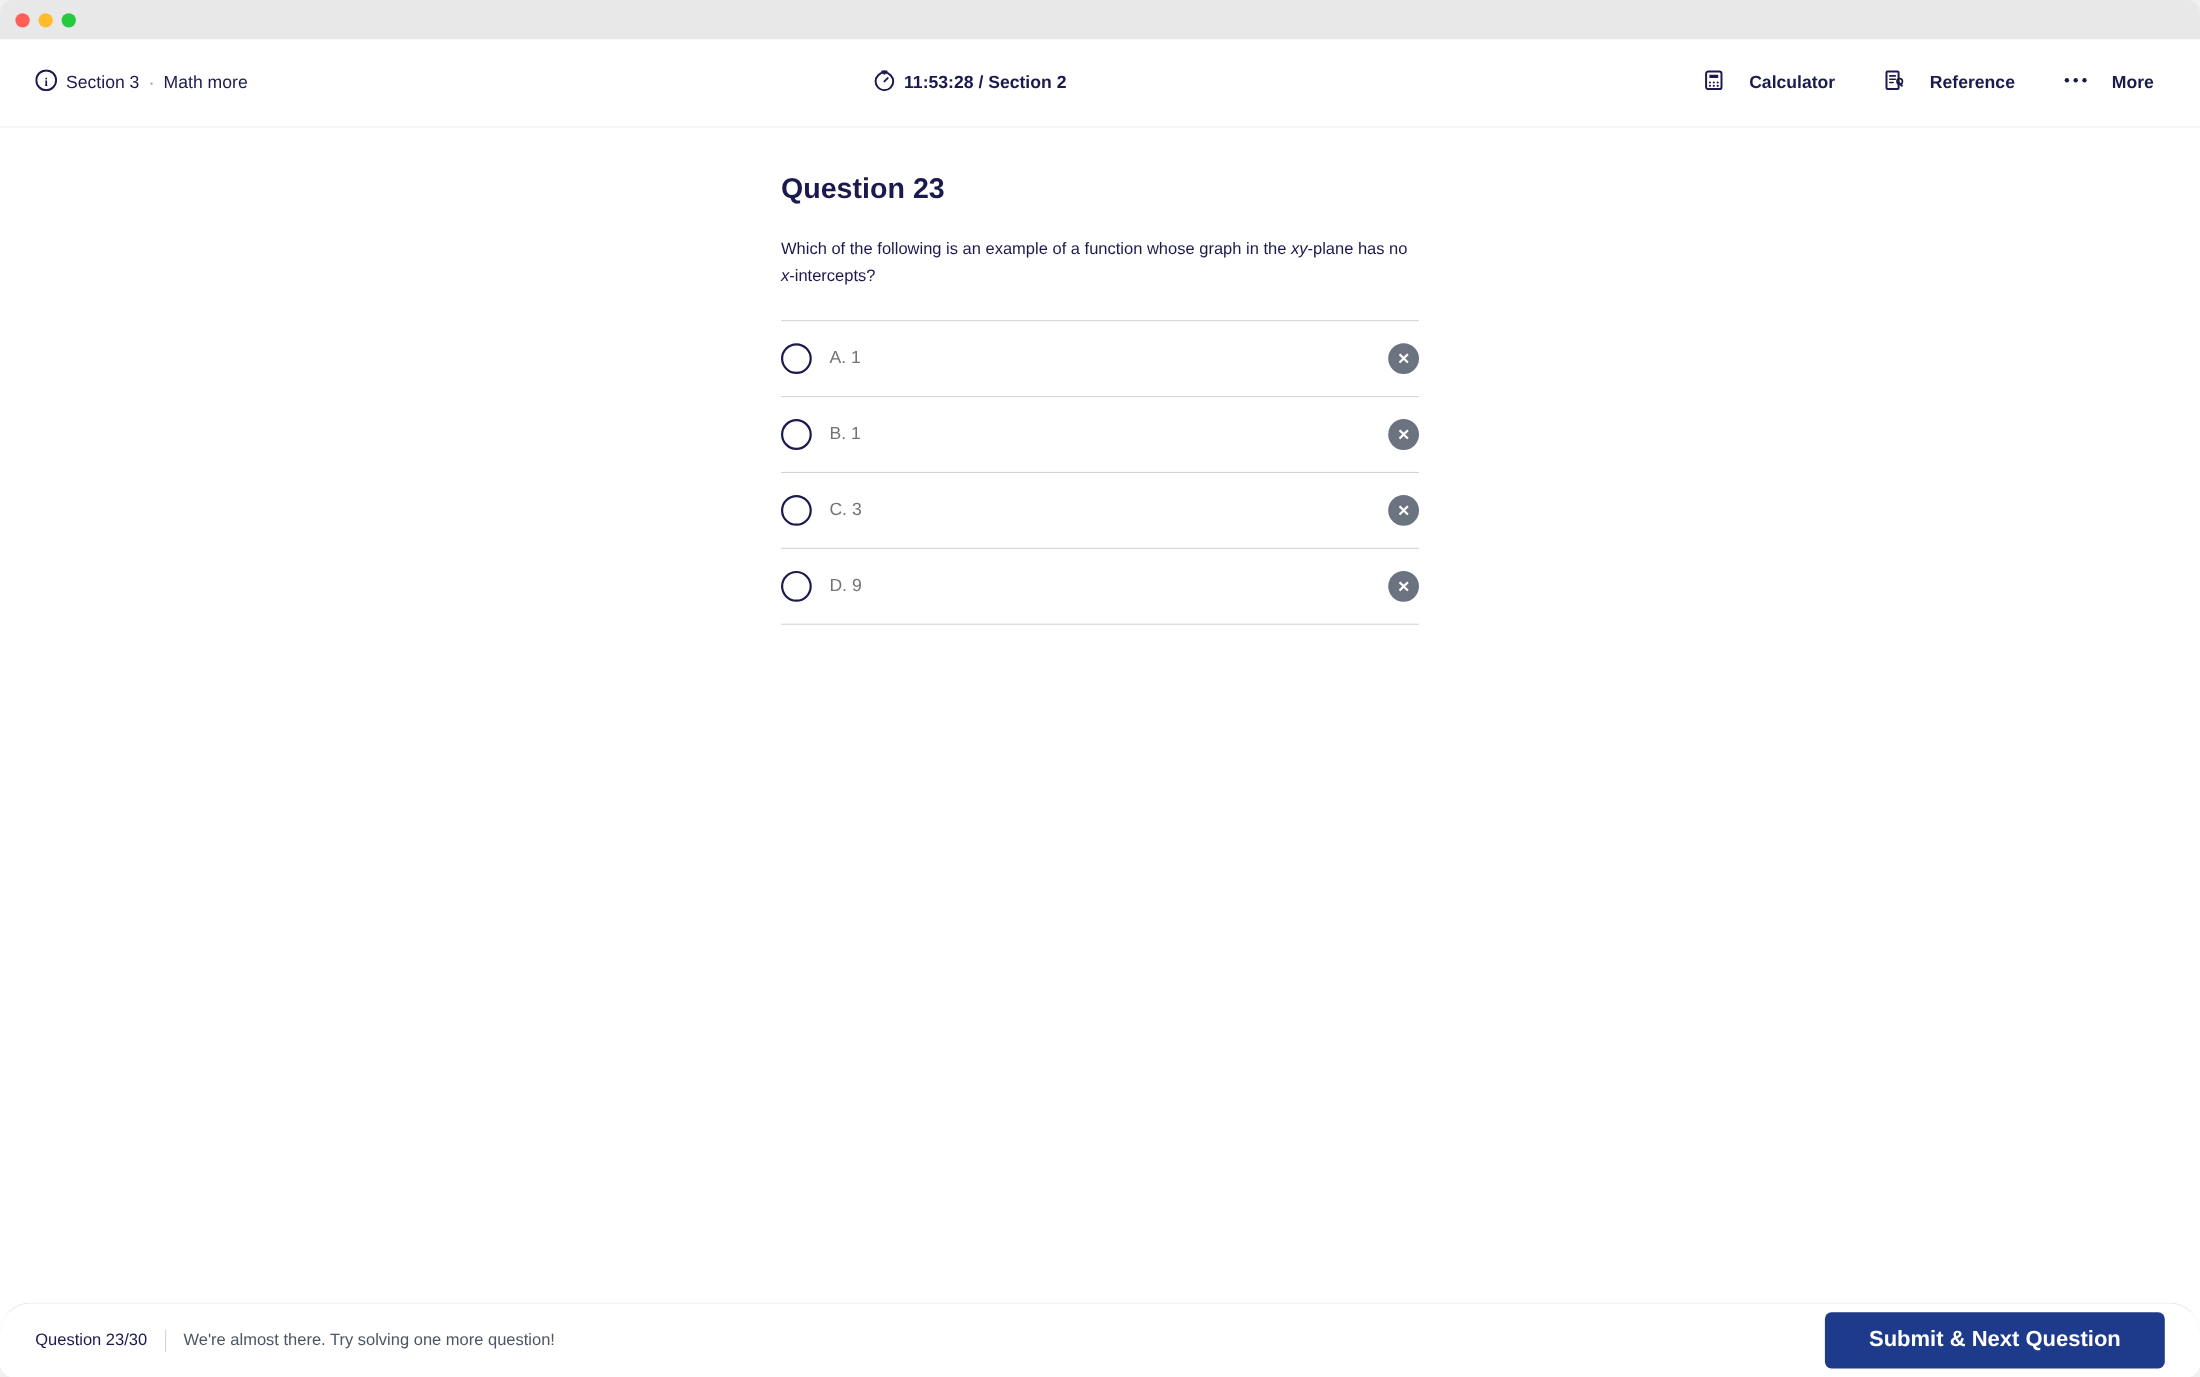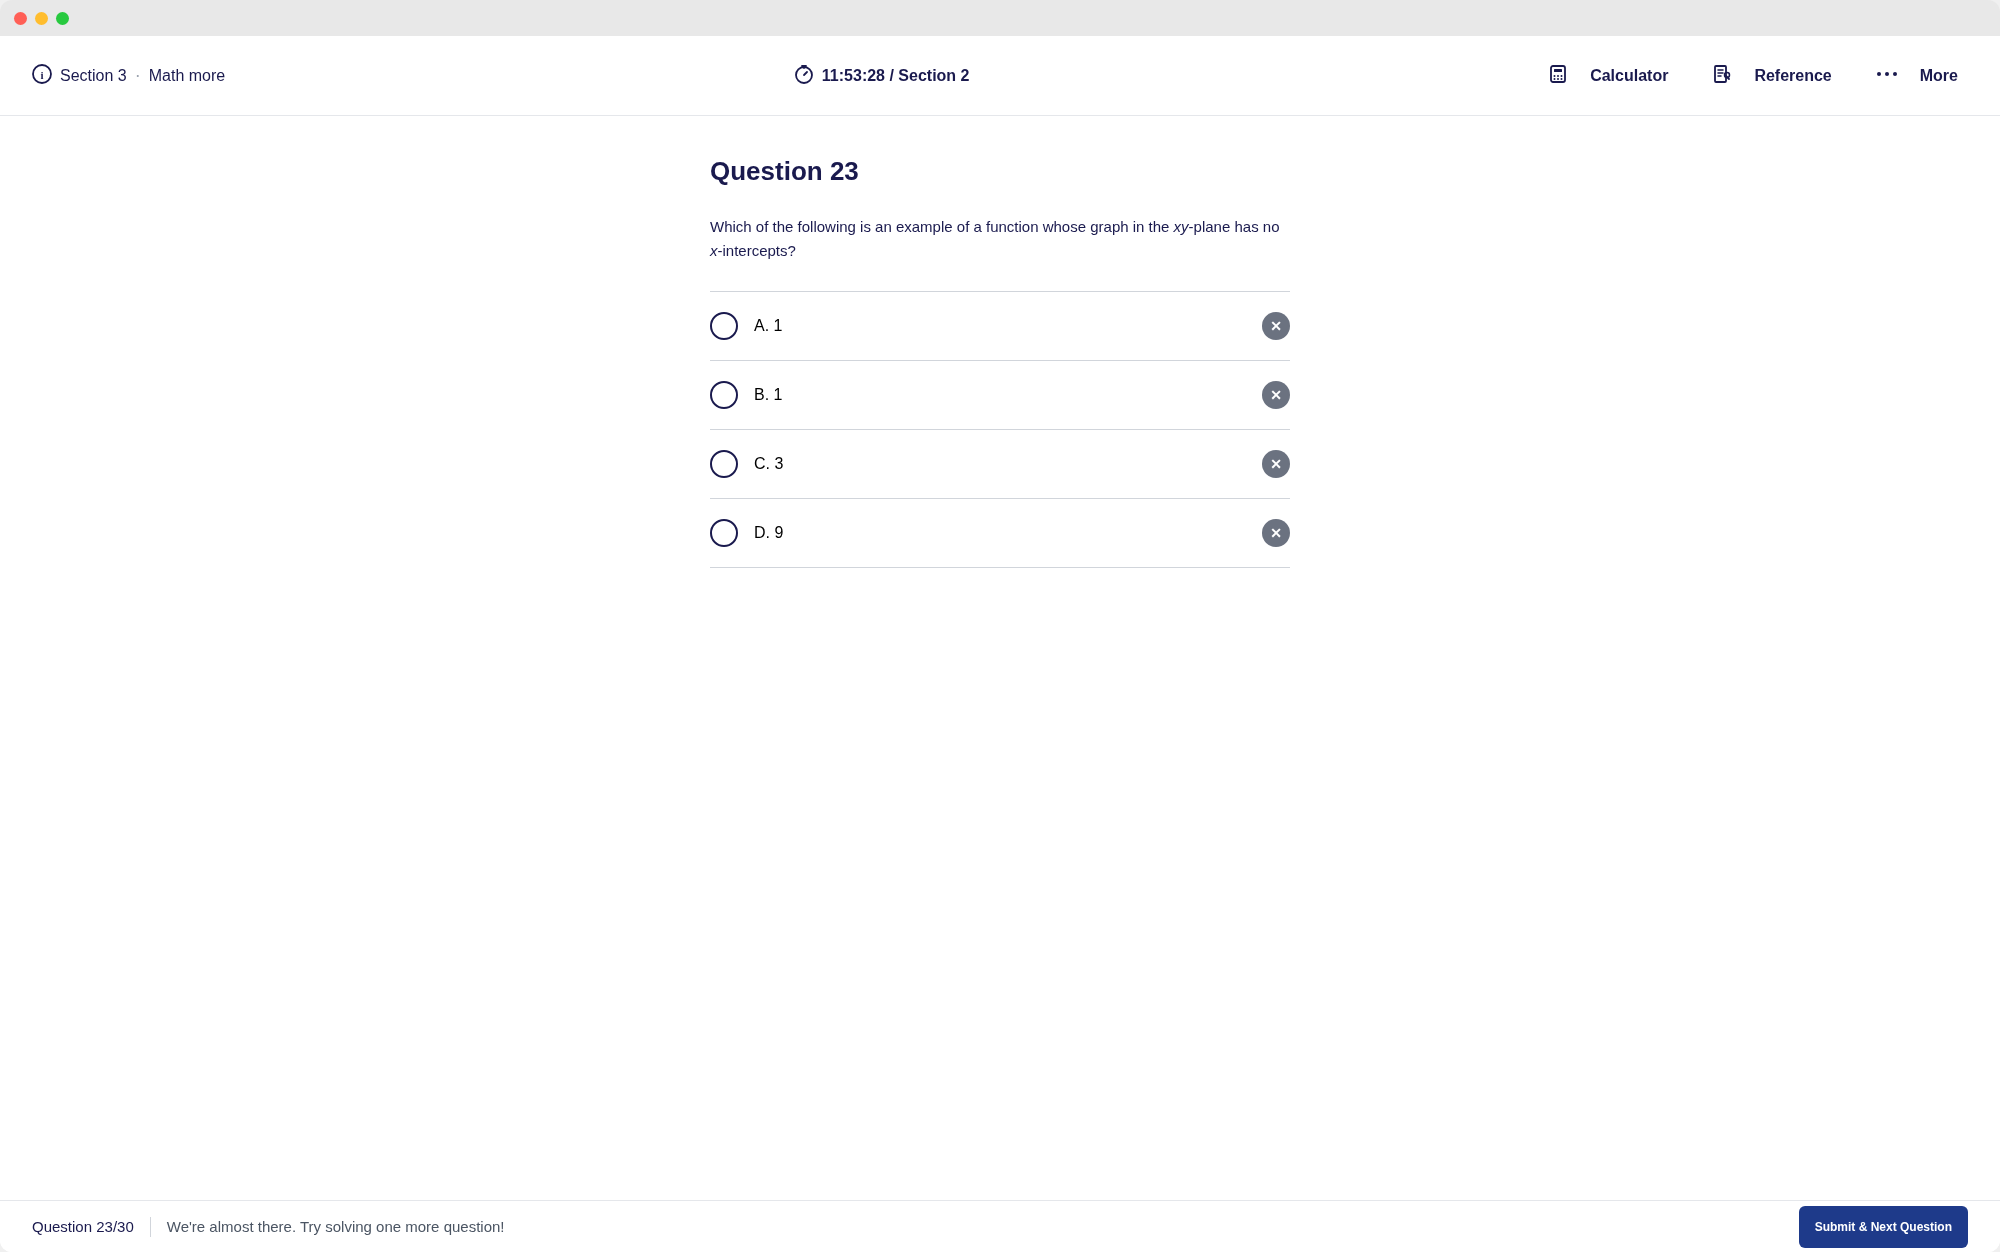--- a/index.html
+++ b/index.html
@@ -143,45 +143,46 @@
       width: 28px;
       height: 28px;
       border-radius: 50%;
       border: 2px solid #1a1a4e;
       background: transparent;
       flex-shrink: 0;
       cursor: pointer;
     }
     .answer-text {
       font-size: 16px;
-      color: #000000;
+      color: #737373;
     }
     .eliminate-btn {
       width: 28px;
       height: 28px;
       border-radius: 50%;
       background: #6b7280;
       border: none;
       cursor: pointer;
       display: flex;
       align-items: center;
       justify-content: center;
       color: white;
       font-size: 14px;
       font-weight: 600;
       flex-shrink: 0;
     }
     .footer {
       background: #ffffff;
       border-top: 1px solid #e5e7eb;
       padding: 0 32px;
-      height: 52px;
+      height: 68px;
       display: flex;
       align-items: center;
       justify-content: space-between;
+      border-radius: 28px;
     }
     .footer-left {
       display: flex;
       align-items: center;
       gap: 16px;
     }
     .question-count {
       font-size: 15px;
       color: #1a1a4e;
       font-weight: 500;
@@ -193,22 +194,22 @@
     }
     .footer-message {
       font-size: 15px;
       color: #4b5563;
     }
     .submit-btn {
       background: #1e3a8a;
       color: white;
       border: none;
       border-radius: 6px;
-      padding: 14px 16px;
-      font-size: 12px;
+      padding: 14px 40px;
+      font-size: 20px;
       font-weight: 600;
       cursor: pointer;
     }
   </style>
 </head>
 <body>
 
 <div class="window">
 
   <div class="title-bar">

